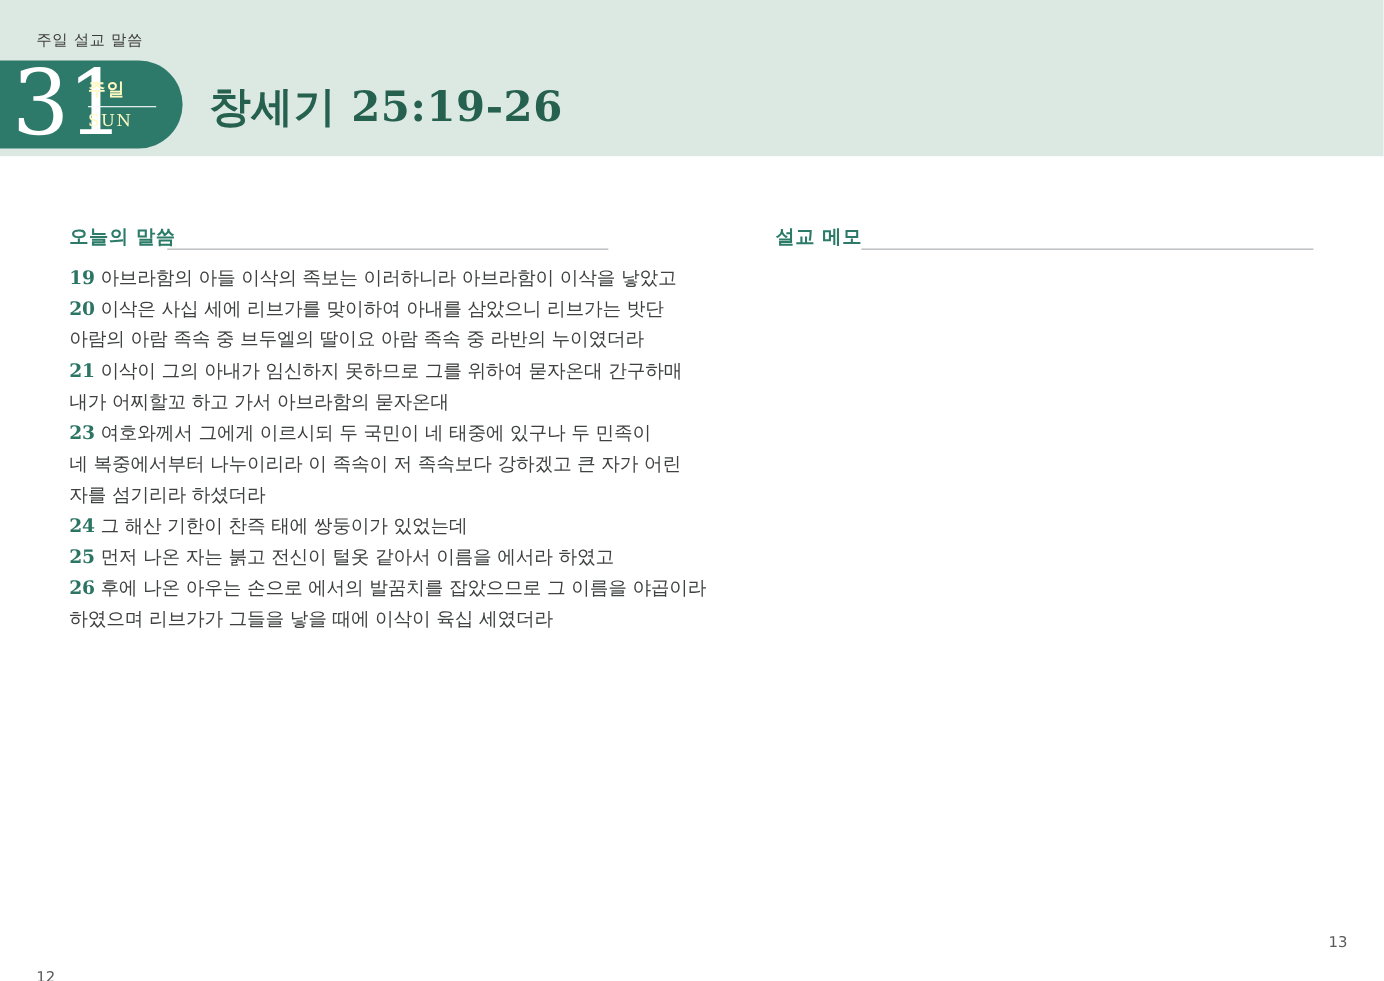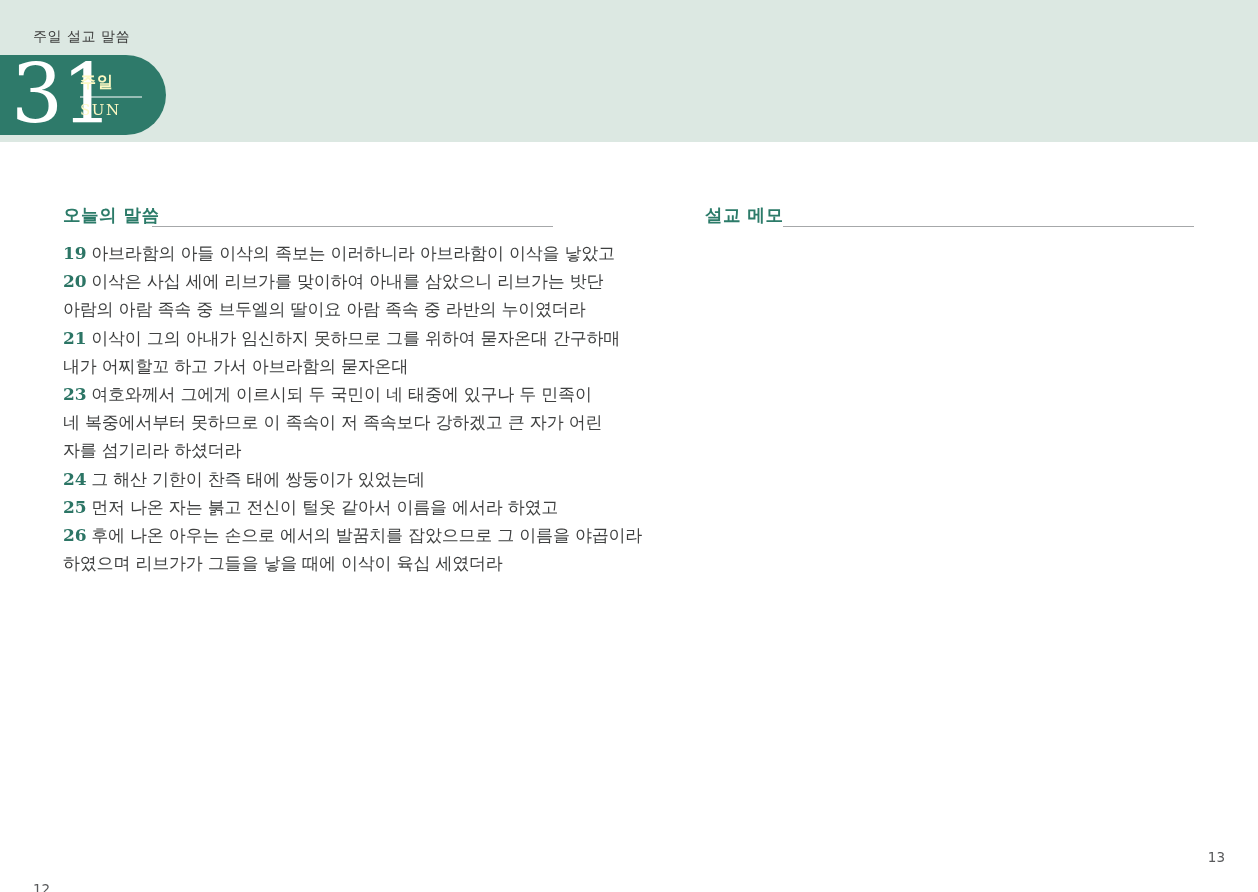--- a/index.html
+++ b/index.html
@@ -150,36 +150,37 @@
 
     <div class="day-badge">
       <div class="day-number">31</div>
       <div class="day-sub">
         <span class="day-kr">주일</span>
         <div class="day-divider"></div>
         <span class="day-en">SUN</span>
       </div>
     </div>
 
+    <div class="main-title">창세기 25:19-26</div>
   </div>
 
   <div class="col-heading left">오늘의 말씀</div>
   <div class="heading-rule left"></div>
 
   <div class="col-heading right">설교 메모</div>
   <div class="heading-rule right"></div>
 
   <div class="scripture">
       <div class="verse-line"><span class="verse-num">19</span><span>아브라함의 아들 이삭의 족보는 이러하니라 아브라함이 이삭을 낳았고</span></div>
       <div class="verse-line"><span class="verse-num">20</span><span>이삭은 사십 세에 리브가를 맞이하여 아내를 삼았으니 리브가는 밧단</span></div>
       <div class="verse-line"><span>아람의 아람 족속 중 브두엘의 딸이요 아람 족속 중 라반의 누이였더라</span></div>
       <div class="verse-line"><span class="verse-num">21</span><span>이삭이 그의 아내가 임신하지 못하므로 그를 위하여 묻자온대 간구하매</span></div>
       <div class="verse-line"><span>내가 어찌할꼬 하고 가서 아브라함의 묻자온대</span></div>
       <div class="verse-line"><span class="verse-num">23</span><span>여호와께서 그에게 이르시되 두 국민이 네 태중에 있구나 두 민족이</span></div>
-      <div class="verse-line"><span>네 복중에서부터 못하므로 이 족속이 저 족속보다 강하겠고 큰 자가 어린</span></div>
+      <div class="verse-line"><span>네 복중에서부터 나누이리라 이 족속이 저 족속보다 강하겠고 큰 자가 어린</span></div>
       <div class="verse-line"><span>자를 섬기리라 하셨더라</span></div>
       <div class="verse-line"><span class="verse-num">24</span><span>그 해산 기한이 찬즉 태에 쌍둥이가 있었는데</span></div>
       <div class="verse-line"><span class="verse-num">25</span><span>먼저 나온 자는 붉고 전신이 털옷 같아서 이름을 에서라 하였고</span></div>
       <div class="verse-line"><span class="verse-num">26</span><span>후에 나온 아우는 손으로 에서의 발꿈치를 잡았으므로 그 이름을 야곱이라</span></div>
       <div class="verse-line"><span>하였으며 리브가가 그들을 낳을 때에 이삭이 육십 세였더라</span></div>
     </div>
 
   <div class="page-num left">12</div>
   <div class="page-num right">13</div>
 

